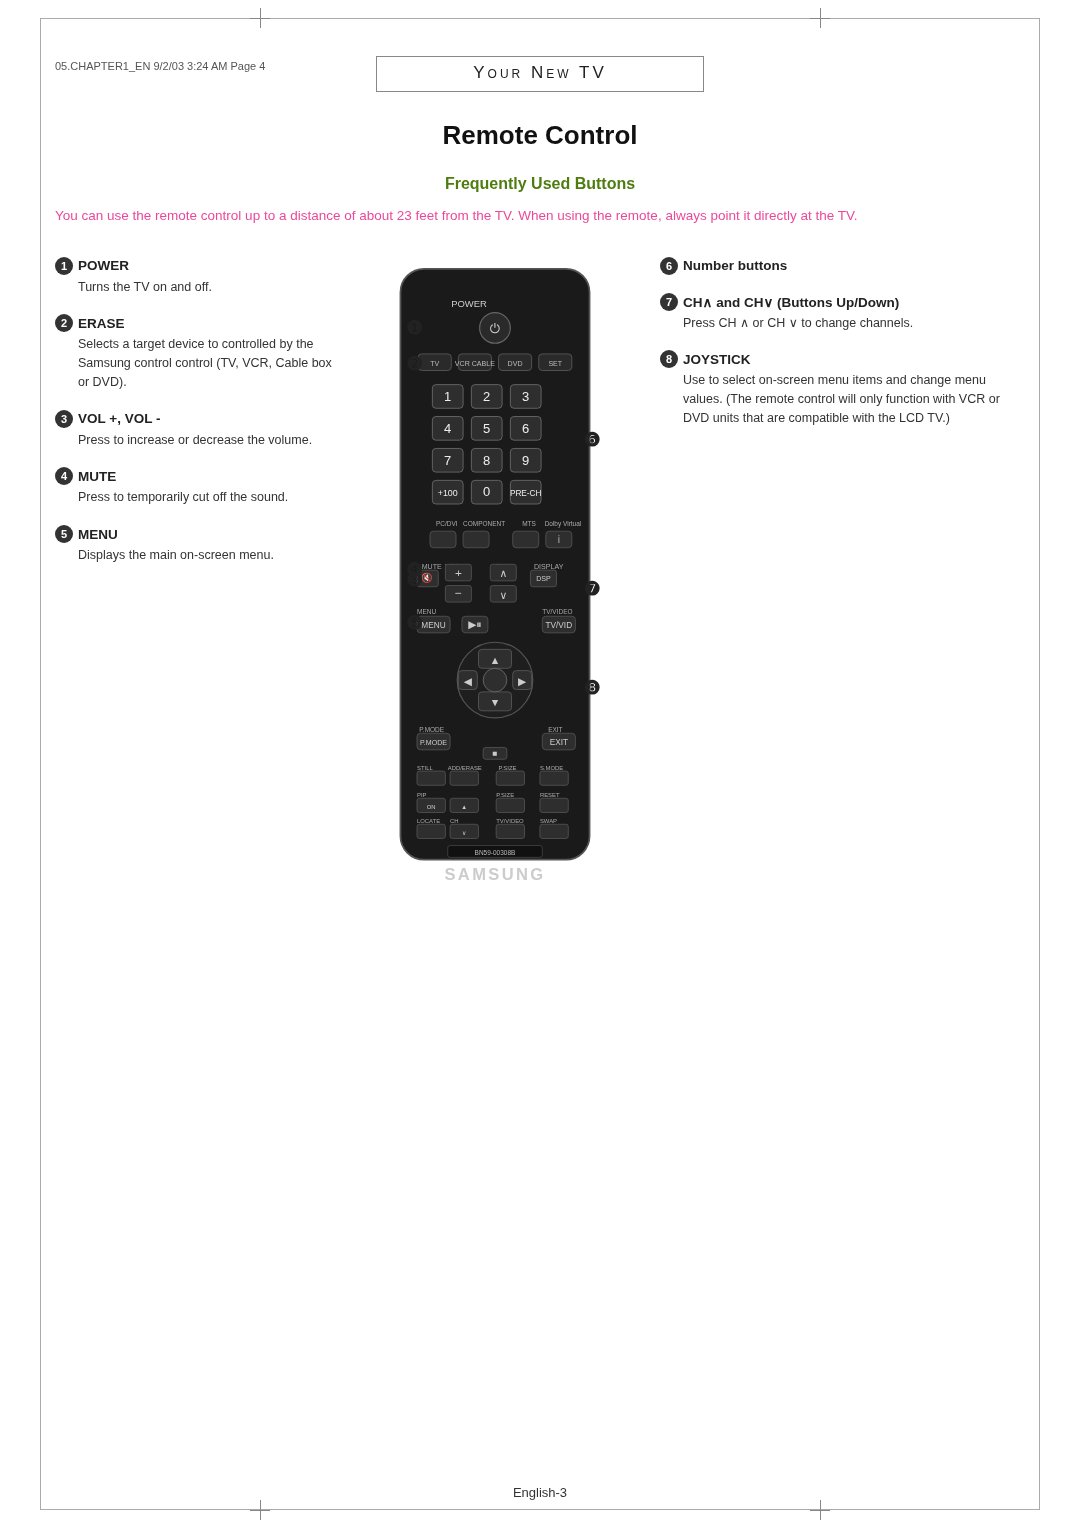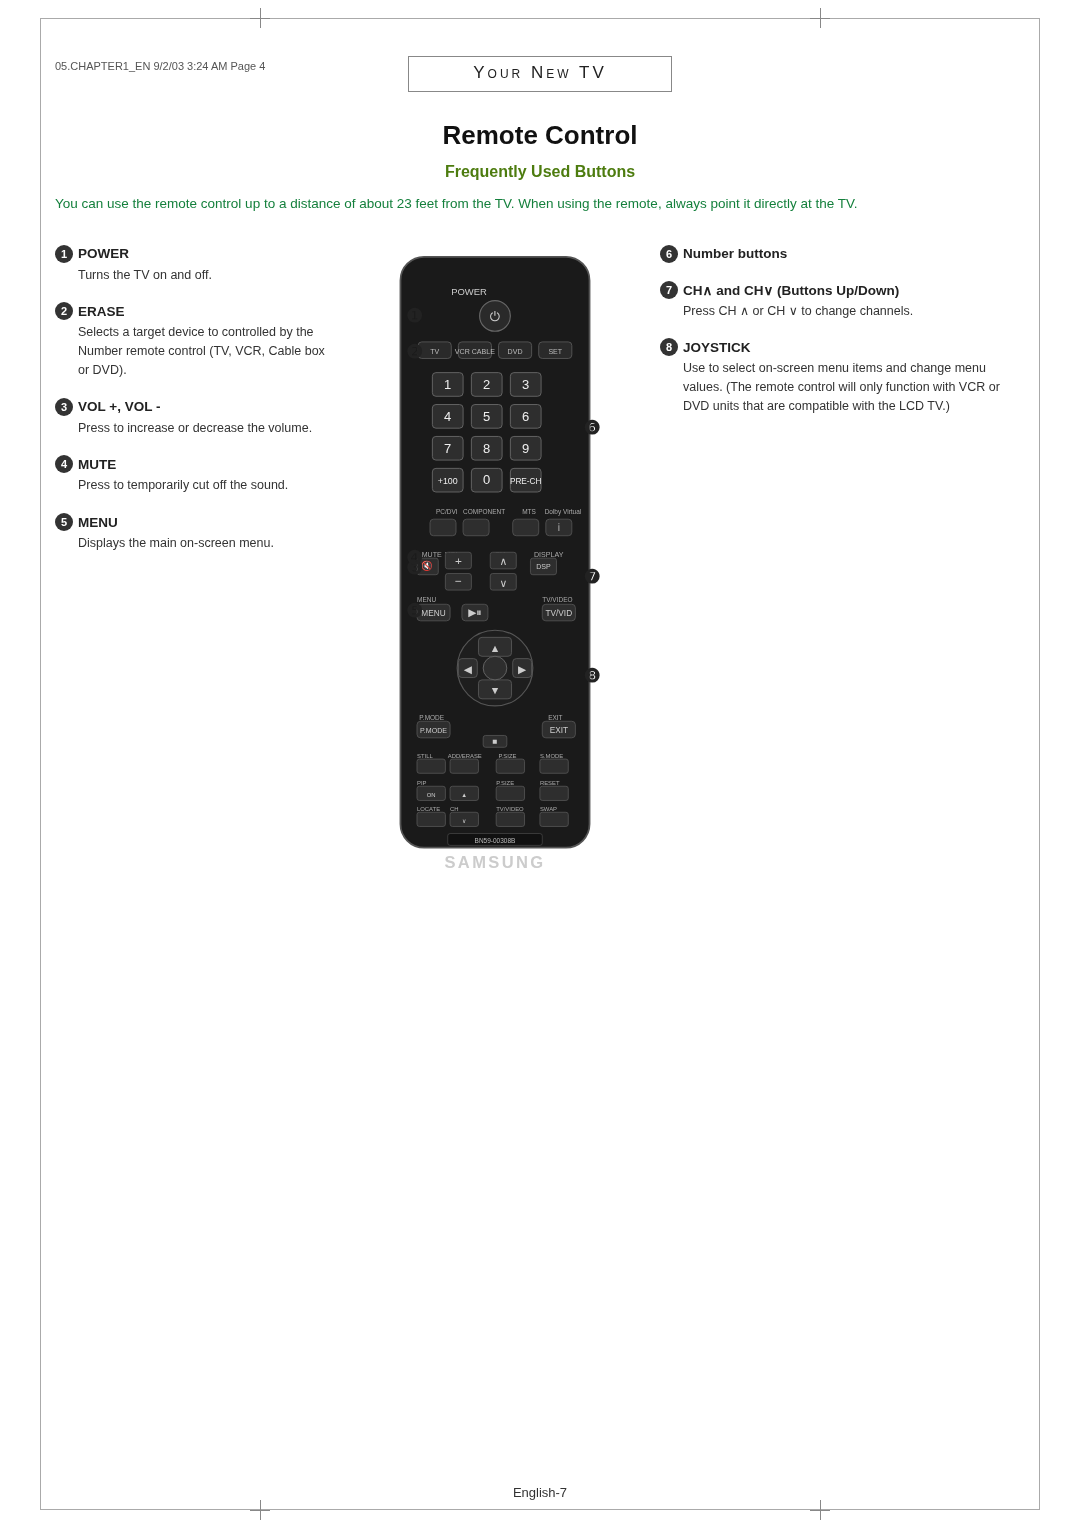--- a/index.html
+++ b/index.html
@@ -68,21 +68,21 @@
 
     
     .chapter-box {
       position: absolute;
       top: 56px;
       left: 50%;
       transform: translateX(-50%);
       border: 1px solid #888;
       padding: 6px 40px 8px 40px;
       text-align: center;
-      width: 264px;
+      width: 328px;
     }
     .chapter-title {
       font-size: 17px;
       letter-spacing: 3px;
       color: #222;
       font-variant: small-caps;
     }
 
     
     .main-content {
@@ -90,35 +90,35 @@
       top: 120px;
       left: 55px;
       right: 55px;
     }
 
     
     .page-heading {
       text-align: center;
       font-size: 26px;
       font-weight: bold;
-      margin-bottom: 12px;
+      margin-bottom: 24px;
       color: #111;
     }
     .section-heading {
       text-align: center;
       font-size: 16px;
       font-weight: bold;
       margin-bottom: 12px;
       color: #4d7c0f;
     }
     .intro-text {
       font-size: 13.5px;
       line-height: 1.6;
       margin-bottom: 30px;
-      color: #15803d;
+      color: #ec4899;
     }
 
     
     .content-layout {
       display: flex;
       gap: 0;
       align-items: flex-start;
       margin-top: 10px;
     }
 
@@ -225,21 +225,21 @@
         <span class="annotation-number">1</span>
         <strong>POWER</strong>
       </div>
       <div class="annotation-text">Turns the TV on and off.</div>
     </div>
         <div class="annotation-item">
       <div class="annotation-title">
         <span class="annotation-number">2</span>
         <strong>ERASE</strong>
       </div>
-      <div class="annotation-text">Selects a target device to controlled by the Number remote control (TV, VCR, Cable box or DVD).</div>
+      <div class="annotation-text">Selects a target device to controlled by the Samsung control control (TV, VCR, Cable box or DVD).</div>
     </div>
         <div class="annotation-item">
       <div class="annotation-title">
         <span class="annotation-number">3</span>
         <strong>VOL +, VOL -</strong>
       </div>
       <div class="annotation-text">Press to increase or decrease the volume.</div>
     </div>
         <div class="annotation-item">
       <div class="annotation-title">
@@ -465,13 +465,13 @@
         <span class="annotation-number">8</span>
         <strong>JOYSTICK</strong>
       </div>
       <div class="annotation-text">Use to select on-screen menu items and change menu values. (The remote control will only function with VCR or DVD units that are compatible with the LCD TV.)</div>
     </div>
       </div>
 
   </div>
 </div>
 
-<div class="page-footer">English-7</div>
+<div class="page-footer">English-3</div>
 
 </body></html>

